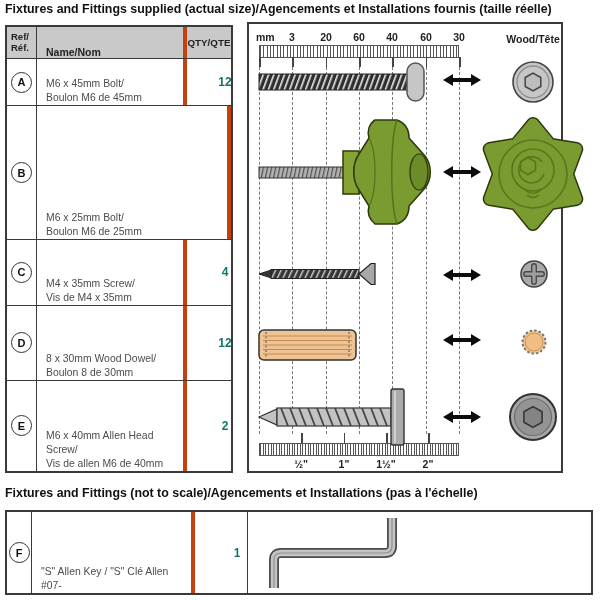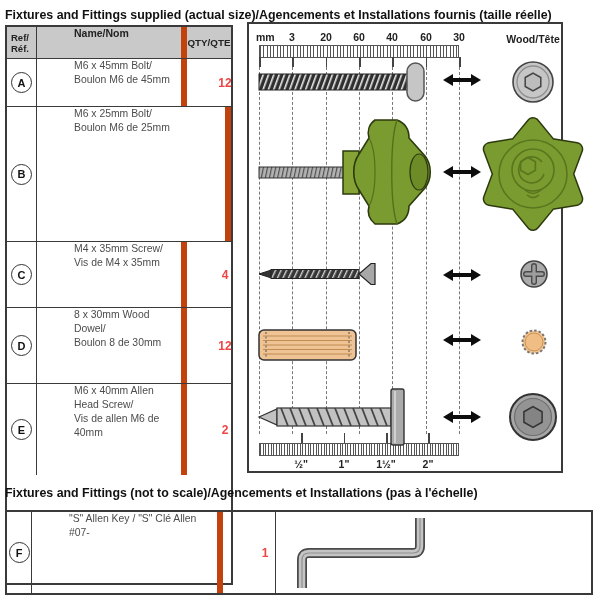--- a/index.html
+++ b/index.html
@@ -1,40 +1,40 @@
 <!DOCTYPE html>
 <html><head>
 <meta charset="utf-8">
 <style>
   html,body{margin:0;padding:0;background:#fff;}
   .page{position:relative;width:600px;height:600px;background:#fff;
         font-family:"Liberation Sans", sans-serif;color:#222;overflow:hidden;}
   .title{position:absolute;left:5px;font-size:12.4px;font-weight:bold;color:#111;white-space:nowrap;}
-  .title1{top:8px;}
+  .title1{top:2px;}
   .title2{top:486px;}
 
   
-  .table1{position:absolute;left:5px;top:25px;width:228px;height:560px;
+  .table1{position:absolute;left:5px;top:25px;width:228px;height:448px;
           border:2px solid #3a3a3a;box-sizing:border-box;display:flex;flex-direction:column;}
   .thead{display:flex;background:#c9c9c9;height:32px;border-bottom:1px solid #3a3a3a;box-sizing:border-box;}
   .trow{display:flex;border-bottom:1px solid #3a3a3a;box-sizing:border-box;}
   .trow:last-child{border-bottom:none;}
   .c-ref{width:30px;border-right:1px solid #3a3a3a;display:flex;align-items:center;justify-content:center;
          flex-direction:column;box-sizing:border-box;flex:none;}
-  .c-name{flex:1;border-right:6px solid #c2410c;display:flex;flex-direction:column;justify-content:flex-start;
-          padding-left:9px;box-sizing:border-box;margin-left:28px;}
+  .c-name{flex:1;border-right:4px solid #c2410c;display:flex;flex-direction:column;justify-content:flex-end;
+          padding-left:9px;box-sizing:border-box;}
   .c-qty{width:44px;display:flex;align-items:center;justify-content:center;flex:none;box-sizing:border-box;}
   .thead .c-ref{font-size:9.5px;font-weight:bold;color:#222;line-height:11px;align-items:flex-start;padding-left:4px;}
   .thead .c-name{font-size:10.5px;font-weight:bold;color:#222;}
   .thead .c-qty{font-size:9.8px;font-weight:bold;color:#222;}
   .h-a{height:48px;} .h-b{height:135px;} .h-c{height:66px;} .h-d{height:76px;} .h-e{height:91px;}
   .refcircle{width:21px;height:21px;border:1.4px solid #333;border-radius:50%;display:flex;
              align-items:center;justify-content:center;font-size:11px;font-weight:bold;color:#111;box-sizing:border-box;}
   .nameline{font-size:10.4px;color:#4c4c4c;line-height:14px;}
-  .qtyval{font-size:12px;font-weight:bold;color:#ef4444;margin-left:32px;}
+  .qtyval{font-size:12px;font-weight:bold;color:#0f766e;margin-left:32px;}
 
   
   .panel{position:absolute;left:247px;top:22px;width:316px;height:451px;
          border:2px solid #3a3a3a;box-sizing:border-box;}
   .mm-label{position:absolute;left:7px;top:7px;font-size:10.5px;font-weight:bold;color:#222;}
   .tick-num{position:absolute;top:7px;width:24px;text-align:center;font-size:10.5px;font-weight:bold;color:#222;}
   .band{position:absolute;left:10px;width:200px;height:13px;border:1px solid #555;box-sizing:border-box;
         background-image:repeating-linear-gradient(to right,#555 0,#555 1px,transparent 1px,transparent 3.33px);}
   .mm-band{top:21px;}
   .inch-band{top:419px;background-image:repeating-linear-gradient(to right,#555 0,#555 1px,transparent 1px,transparent 2.65px);}

